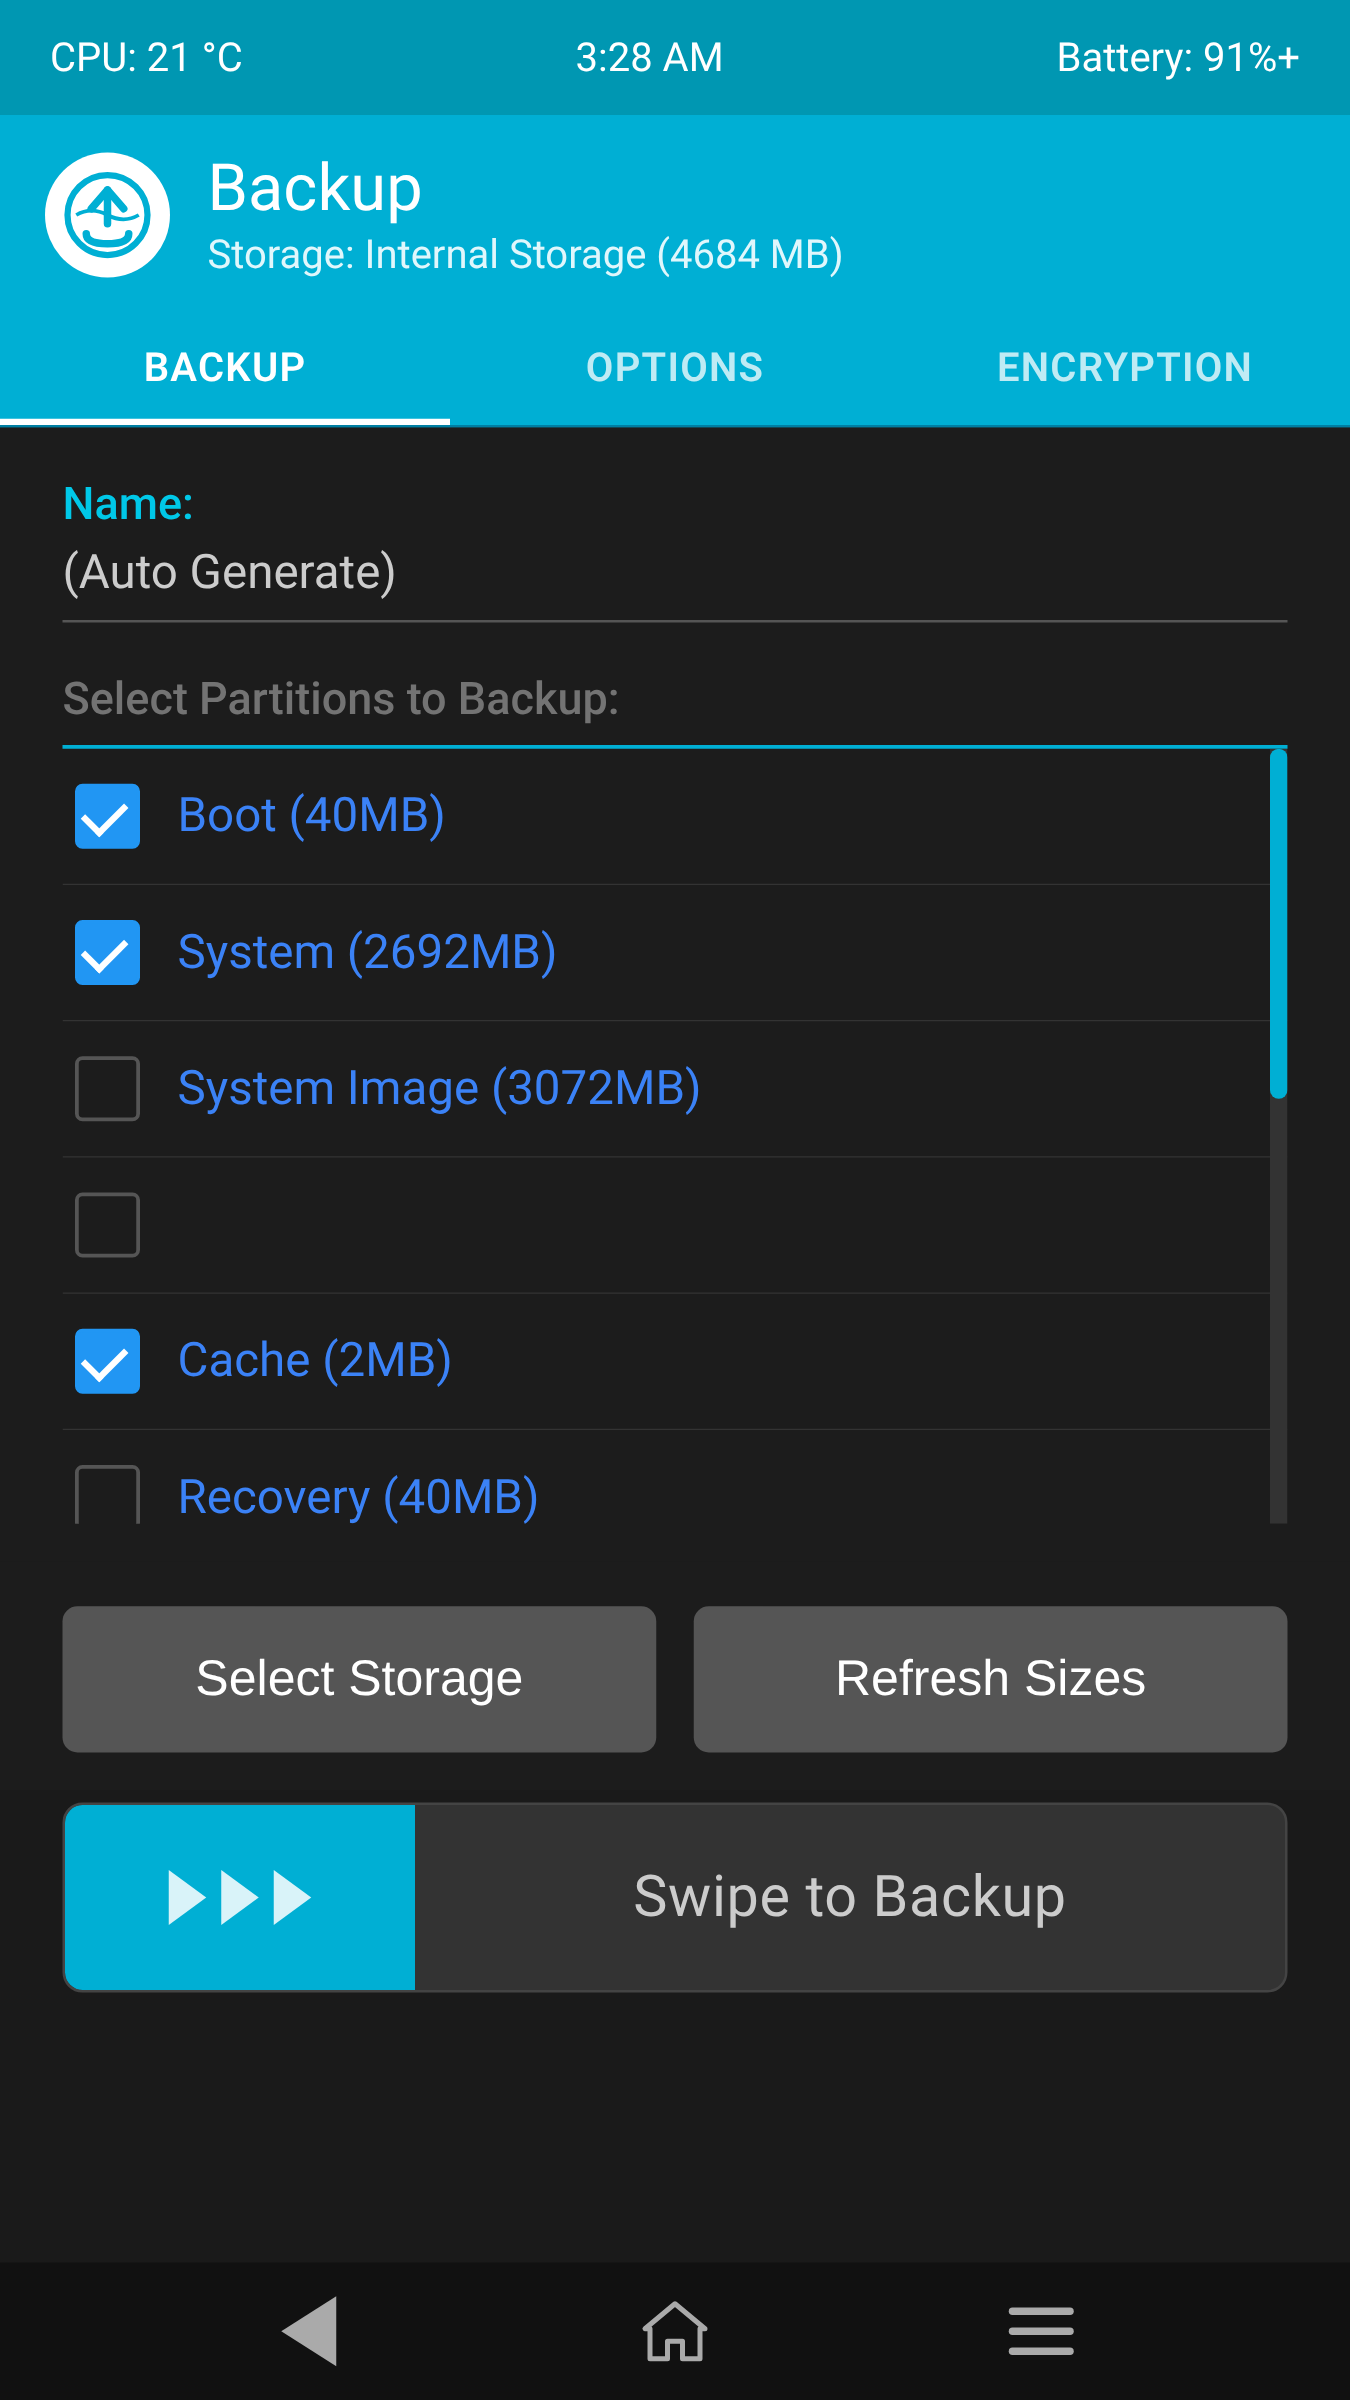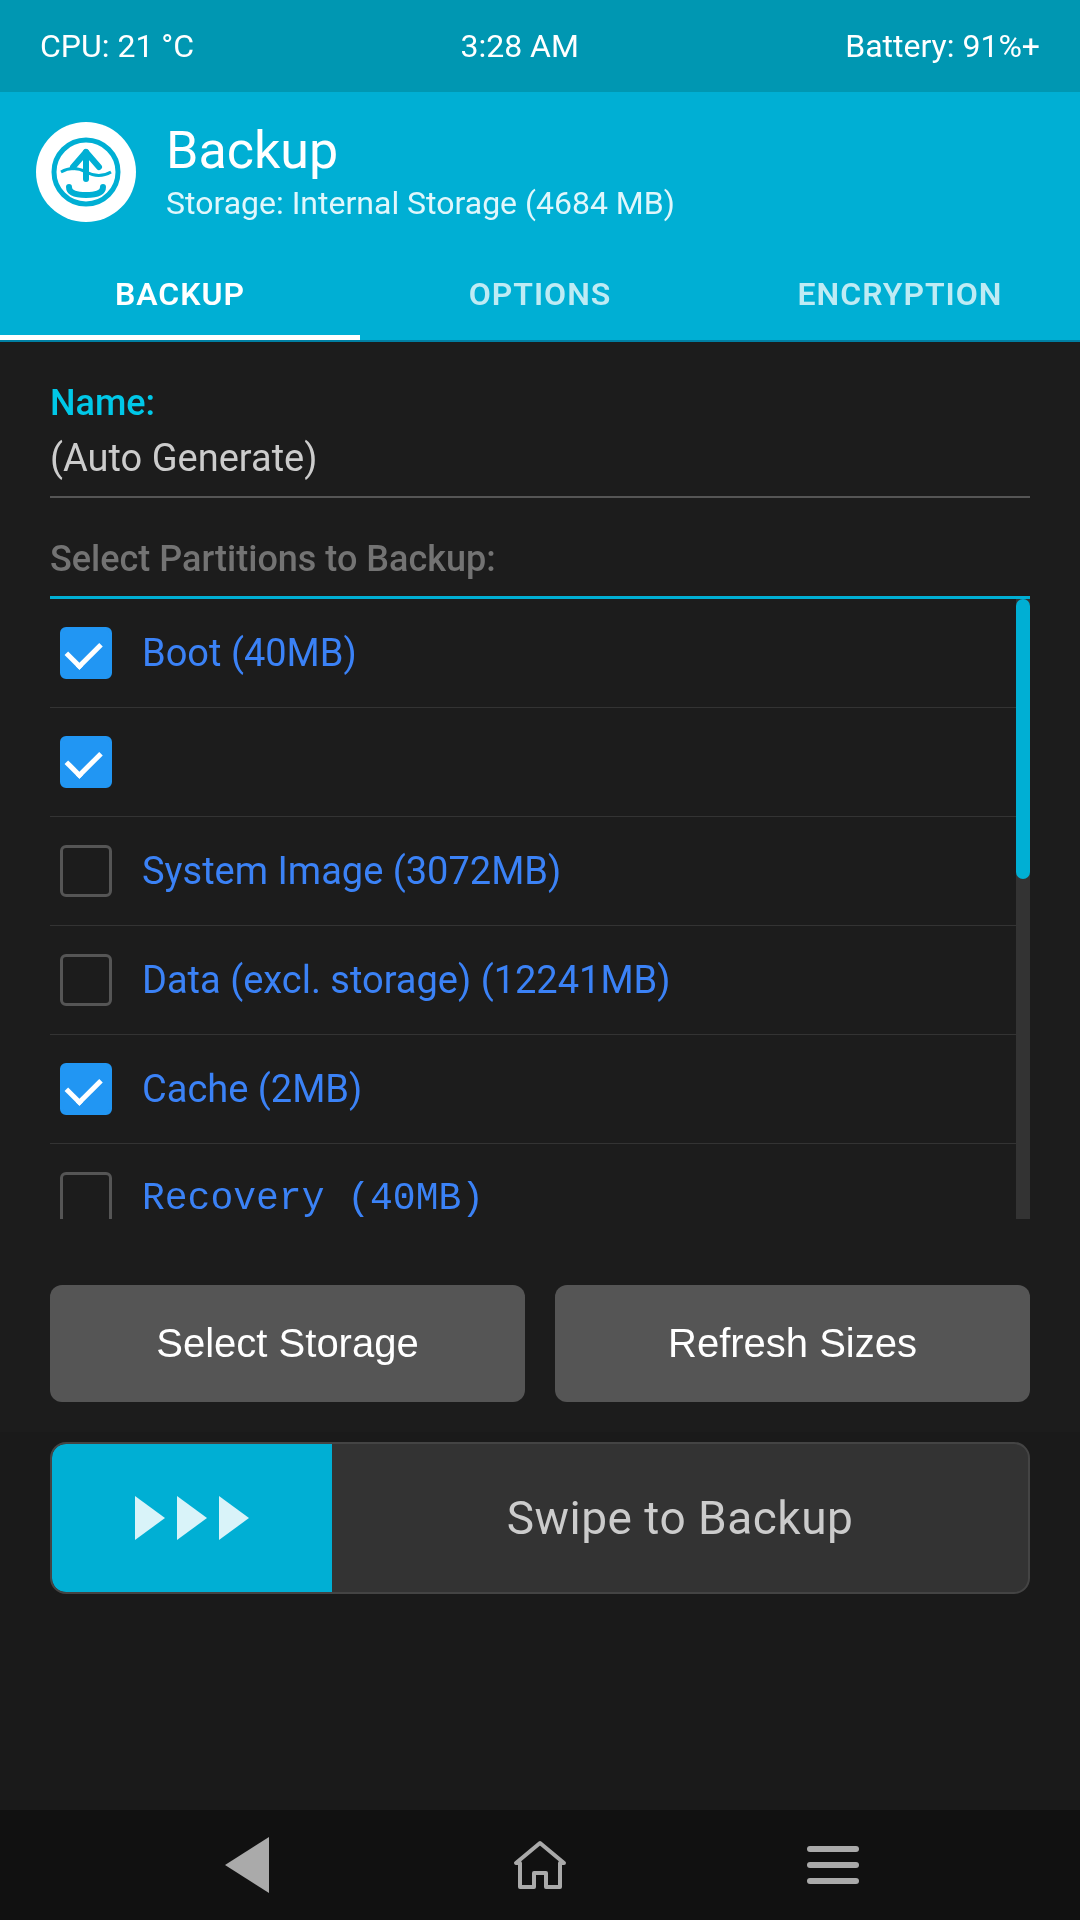--- a/index.html
+++ b/index.html
@@ -145,21 +145,20 @@
     }
 
     .partition-item {
       display: flex;
       align-items: center;
       padding: 28px 20px 28px 10px;
       border-bottom: 1px solid #333333;
     }
     .partition-item:last-child {
       border-bottom: 1px solid #333333;
-      font-family: Liberation Mono, monospace;
     }
 
     
     .checkbox {
       width: 52px;
       height: 52px;
       border: 3px solid #555555;
       border-radius: 6px;
       margin-right: 30px;
       display: flex;
@@ -337,30 +336,30 @@
       <div class="scrollbar-thumb"></div>
     </div>
 
     <div class="partition-item">
       <div class="checkbox checked"></div>
       <span class="partition-name">Boot (40MB)</span>
     </div>
 
     <div class="partition-item">
       <div class="checkbox checked"></div>
+      <span class="partition-name">System (2692MB)</span>
     </div>
 
     <div class="partition-item">
       <div class="checkbox"></div>
       <span class="partition-name">System Image (3072MB)</span>
     </div>
 
     <div class="partition-item">
       <div class="checkbox"></div>
-      <span class="partition-name">Data (excl. storage) (12241MB)</span>
     </div>
 
     <div class="partition-item">
       <div class="checkbox checked"></div>
       <span class="partition-name">Cache (2MB)</span>
     </div>
 
     <div class="partition-item">
       <div class="checkbox"></div>
       <span class="partition-name">Recovery (40MB)</span>

